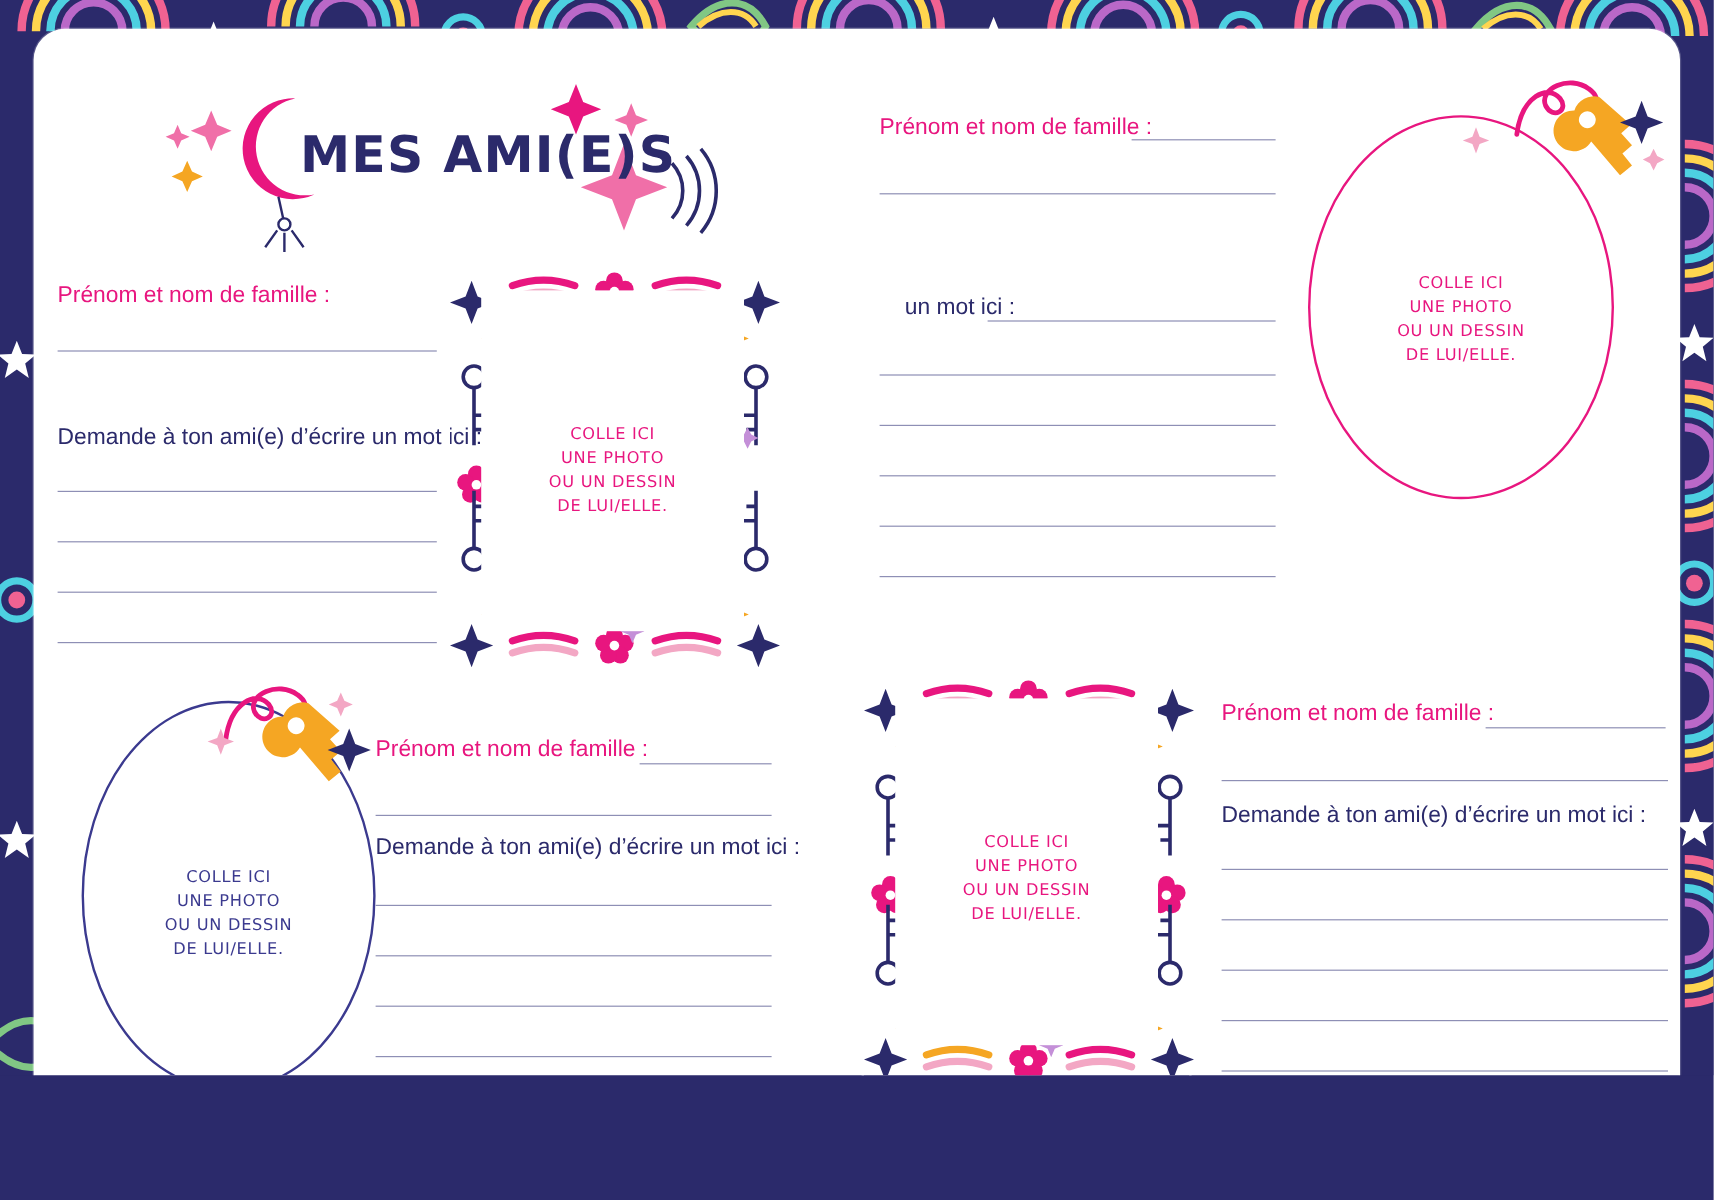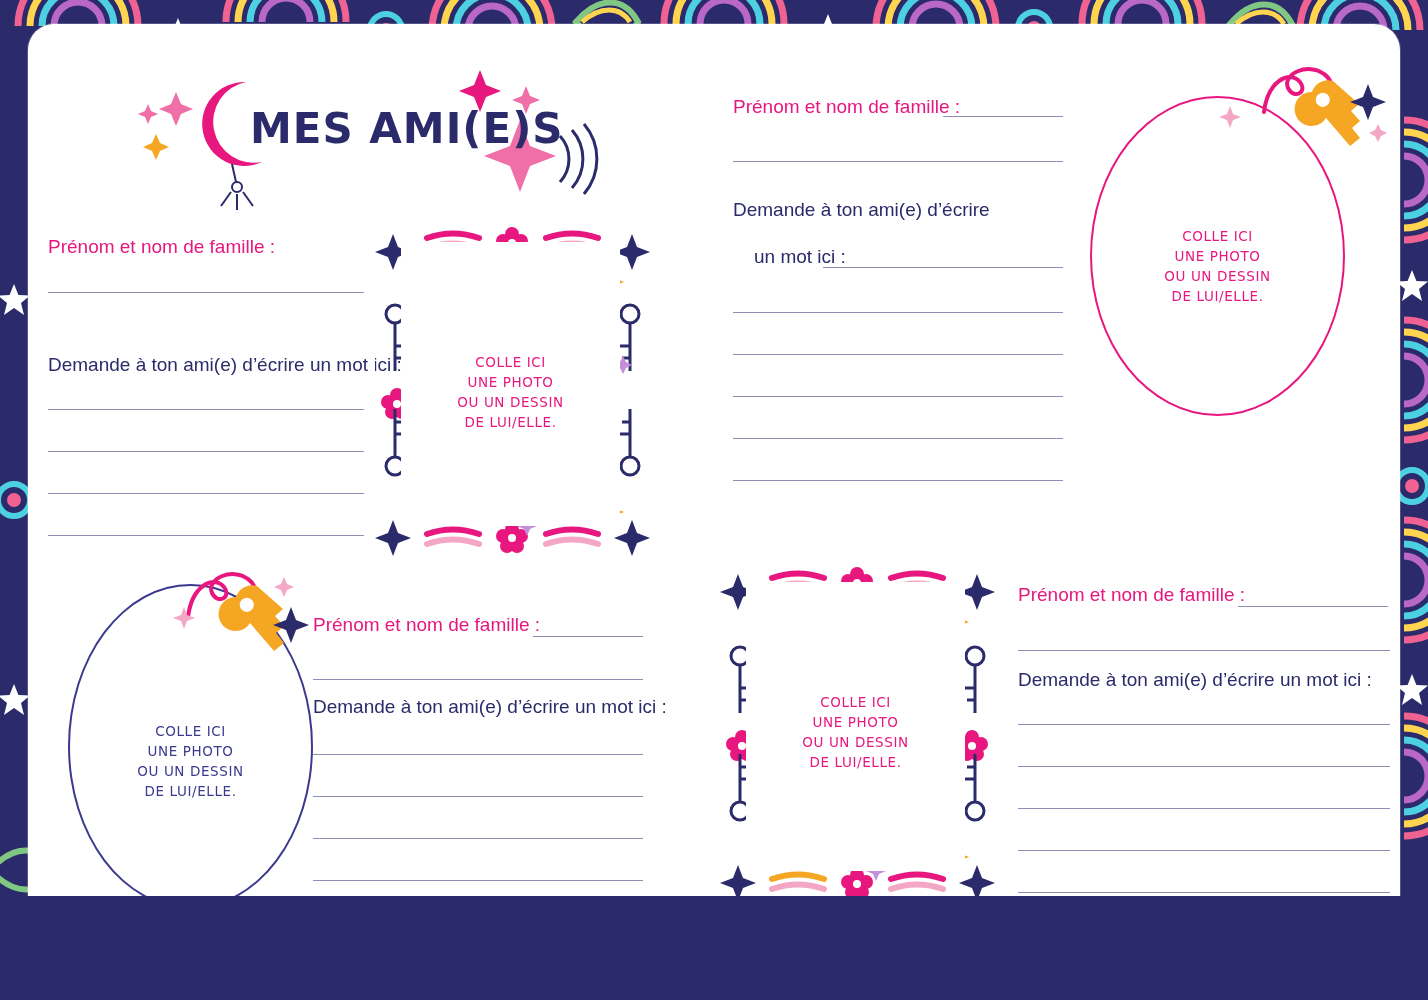--- a/index.html
+++ b/index.html
@@ -325,21 +325,20 @@
           <div>OU UN DESSIN</div>
           <div>DE LUI/ELLE.</div>
         </div>
       </div>
     </div>
 
     <div class="label pink" style="left:705px; top:72px;">Prénom et nom de famille :</div>
     <div class="rule" style="left:915px; top:92px; width:120px;"></div>
     <div class="rule" style="left:705px; top:137px; width:330px;"></div>
 
-    <div class="label" style="left:705px; top:175px;">Demande à ton ami(e) d’écrire</div>
     <div class="label" style="left:726px; top:222px;">un mot ici :</div>
     <div class="rule" style="left:795px; top:243px; width:240px;"></div>
     <div class="rule" style="left:705px; top:288px; width:330px;"></div>
     <div class="rule" style="left:705px; top:330px; width:330px;"></div>
     <div class="rule" style="left:705px; top:372px; width:330px;"></div>
     <div class="rule" style="left:705px; top:414px; width:330px;"></div>
     <div class="rule" style="left:705px; top:456px; width:330px;"></div>
 
     <div class="oval pink" style="left:1062px; top:72px; width:255px; height:320px;">
       <div class="oval-text pink" style="top:128px;">

